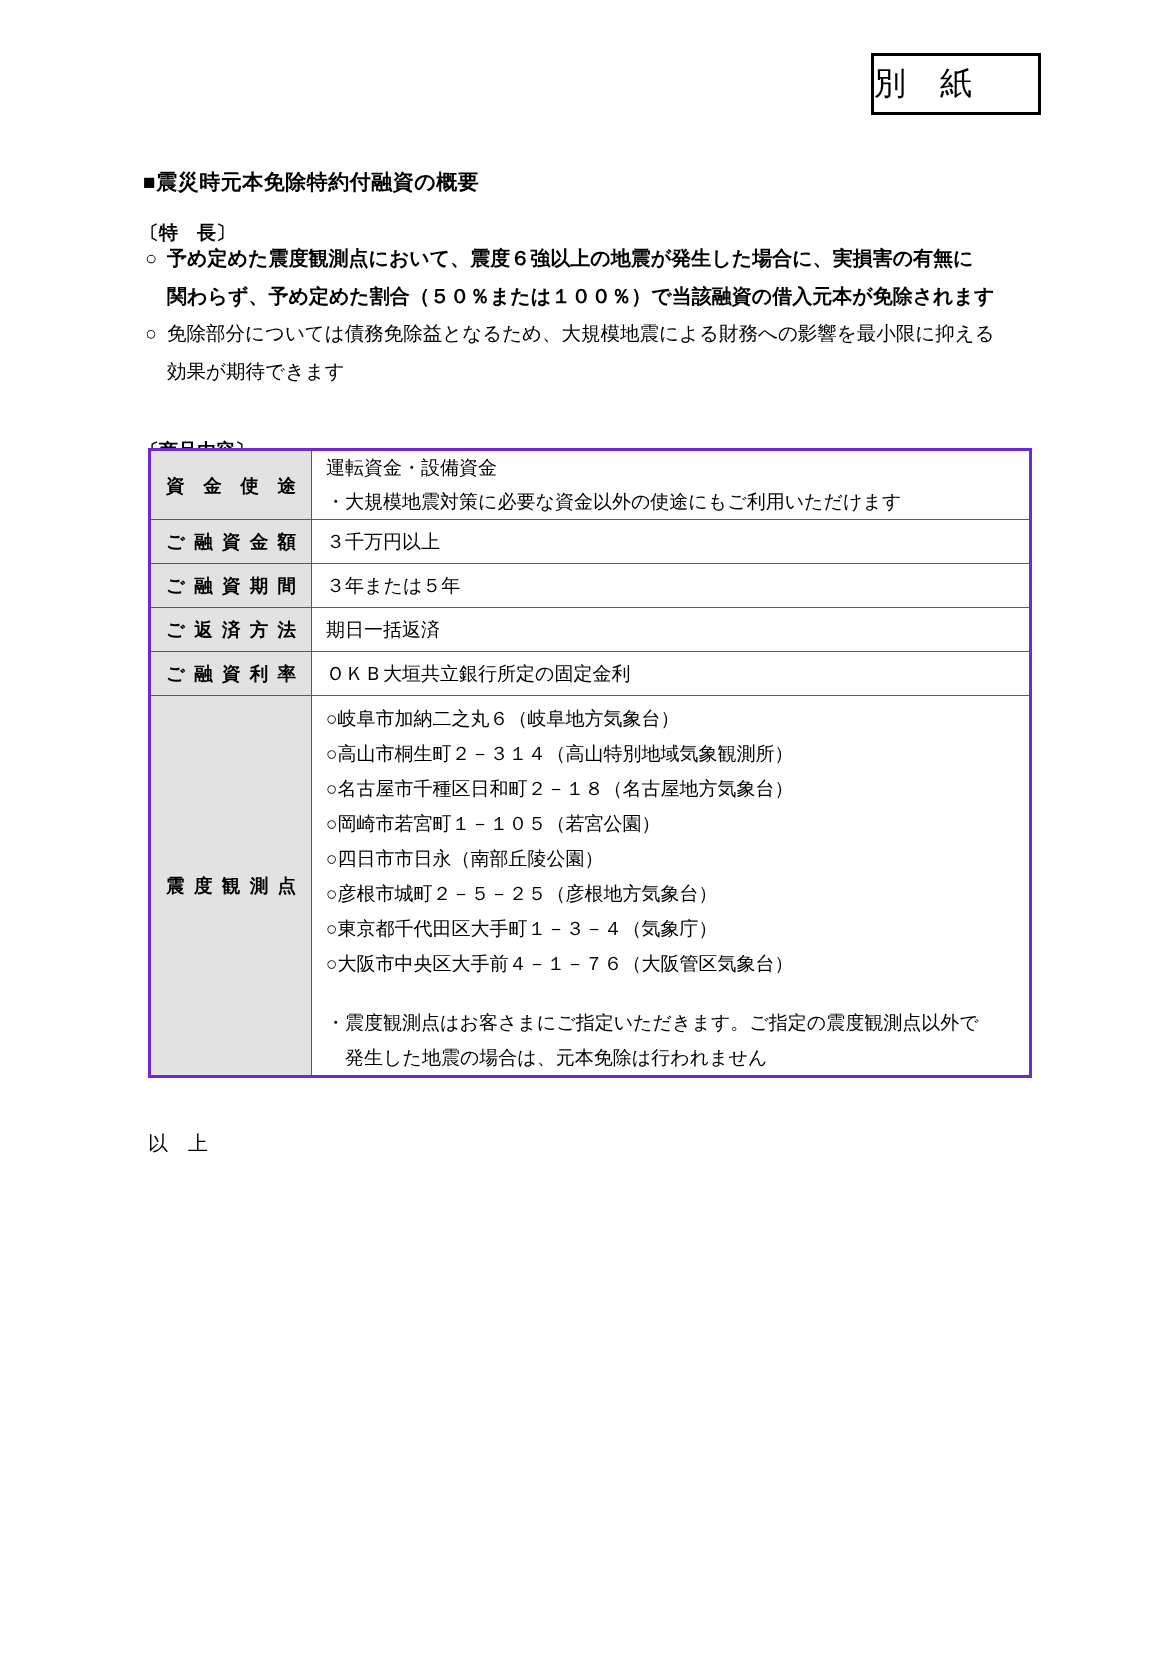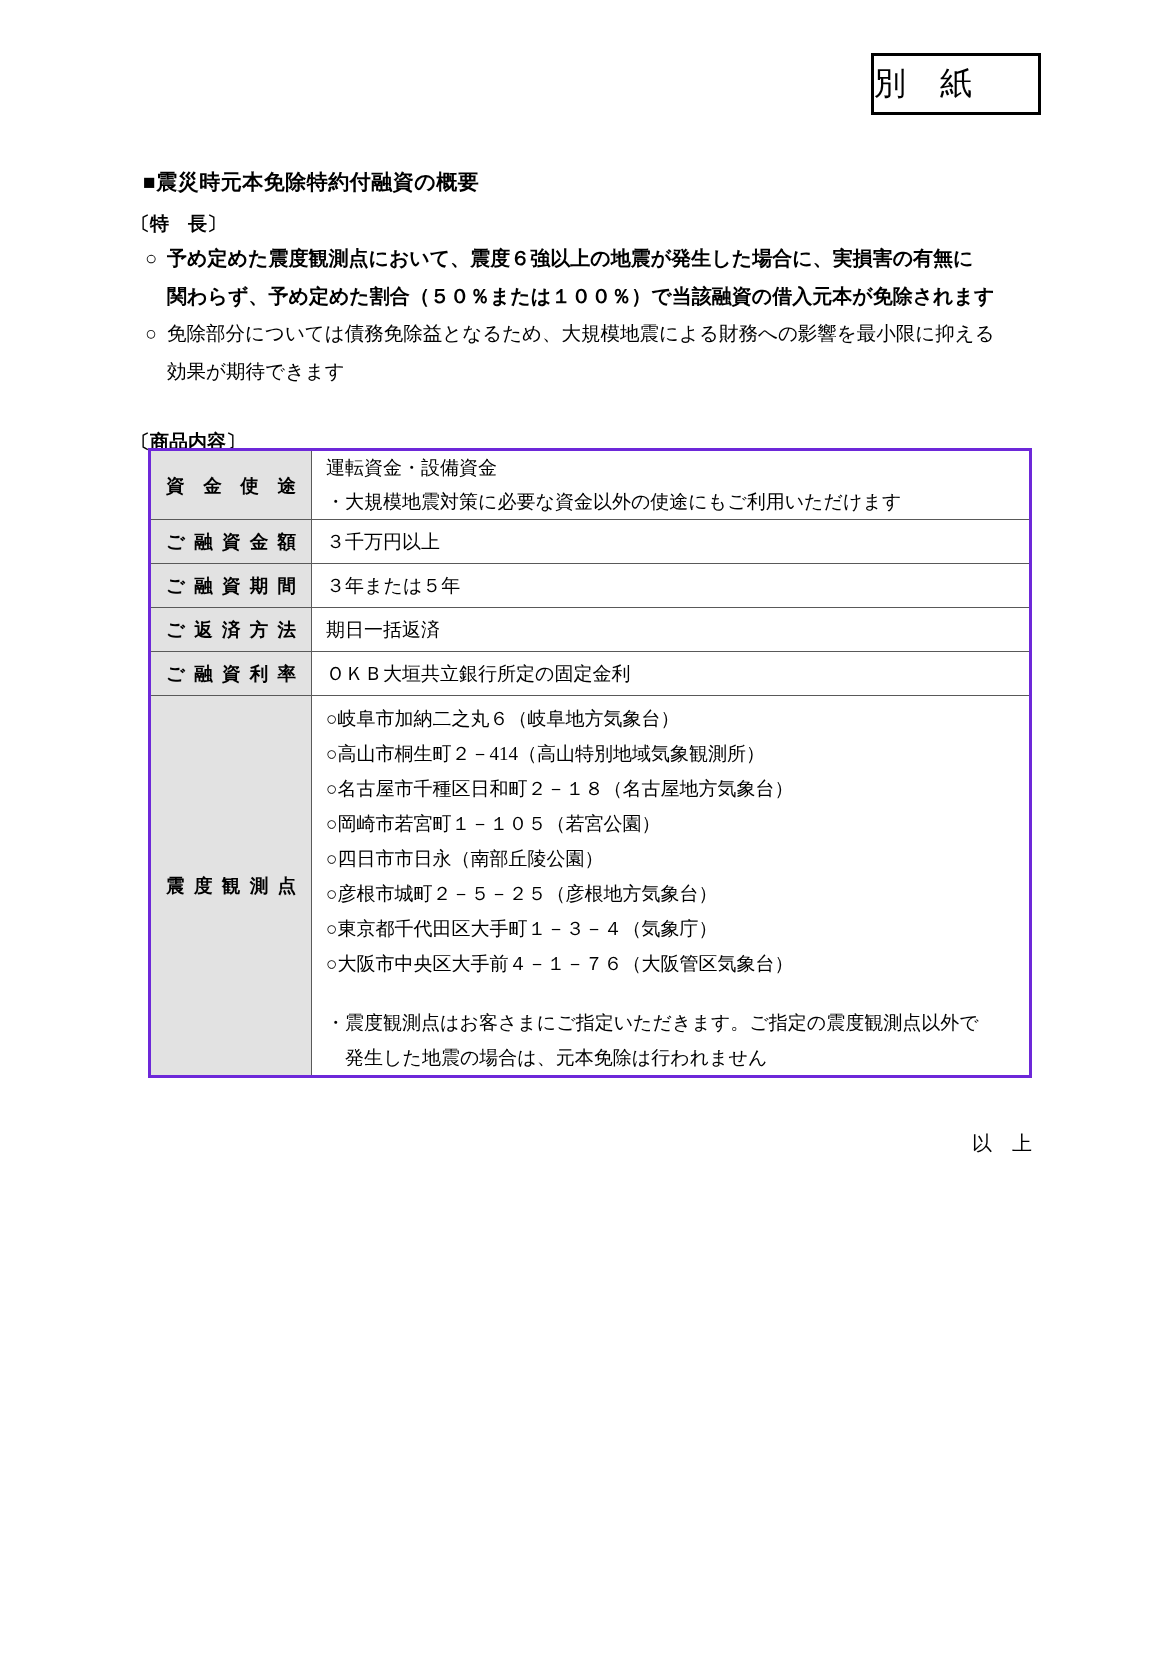--- a/index.html
+++ b/index.html
@@ -47,21 +47,21 @@
     font-family: "Liberation Sans", "DejaVu Sans", sans-serif;
     font-size: 21px;
     font-weight: bold;
     letter-spacing: 0.5px;
   }
 
   
   .section-heading {
     position: absolute;
     left: 124px;
-    margin: 7px;
+    margin: 16px;
     font-family: Liberation Serif, serif;
     font-size: 19px;
     font-weight: bold;
     white-space: pre;
   }
   .features-heading { top: 204px; }
   .product-heading  { top: 422px; }
 
   
   .feature-list {
@@ -133,21 +133,21 @@
   .note-block { margin-top: 24px; }
   .note-line  { line-height: 35px; white-space: pre; }
   .note-line.cont { padding-left: 19px; }
 
   
   .closing {
     position: absolute;
     left: 148px;
     top: 1130px;
     width: 884px;
-    text-align: right;
+    text-align: left;
     font-family: Liberation Serif, serif;
     font-size: 20px;
     white-space: pre;
   }
 </style>
 </head>
 <body>
 
 <div class="page">
 
@@ -212,21 +212,21 @@
         <tr class="row-std">
           <td class="row-label">ご融資利率</td>
           <td class="row-value">
             <div class="value-line">ＯＫＢ大垣共立銀行所定の固定金利</div>
           </td>
         </tr>
         <tr class="row-obs">
           <td class="row-label">震度観測点</td>
           <td class="row-value obs-cell">
             <div class="obs-line">○岐阜市加納二之丸６（岐阜地方気象台）</div>
-            <div class="obs-line">○高山市桐生町２－414（高山特別地域気象観測所）</div>
+            <div class="obs-line">○高山市桐生町２－３１４（高山特別地域気象観測所）</div>
             <div class="obs-line">○名古屋市千種区日和町２－１８（名古屋地方気象台）</div>
             <div class="obs-line">○岡崎市若宮町１－１０５（若宮公園）</div>
             <div class="obs-line">○四日市市日永（南部丘陵公園）</div>
             <div class="obs-line">○彦根市城町２－５－２５（彦根地方気象台）</div>
             <div class="obs-line">○東京都千代田区大手町１－３－４（気象庁）</div>
             <div class="obs-line">○大阪市中央区大手前４－１－７６（大阪管区気象台）</div>
             <div class="note-block">
               <div class="note-line">・震度観測点はお客さまにご指定いただきます。ご指定の震度観測点以外で</div>
               <div class="note-line cont">発生した地震の場合は、元本免除は行われません</div>
             </div>

